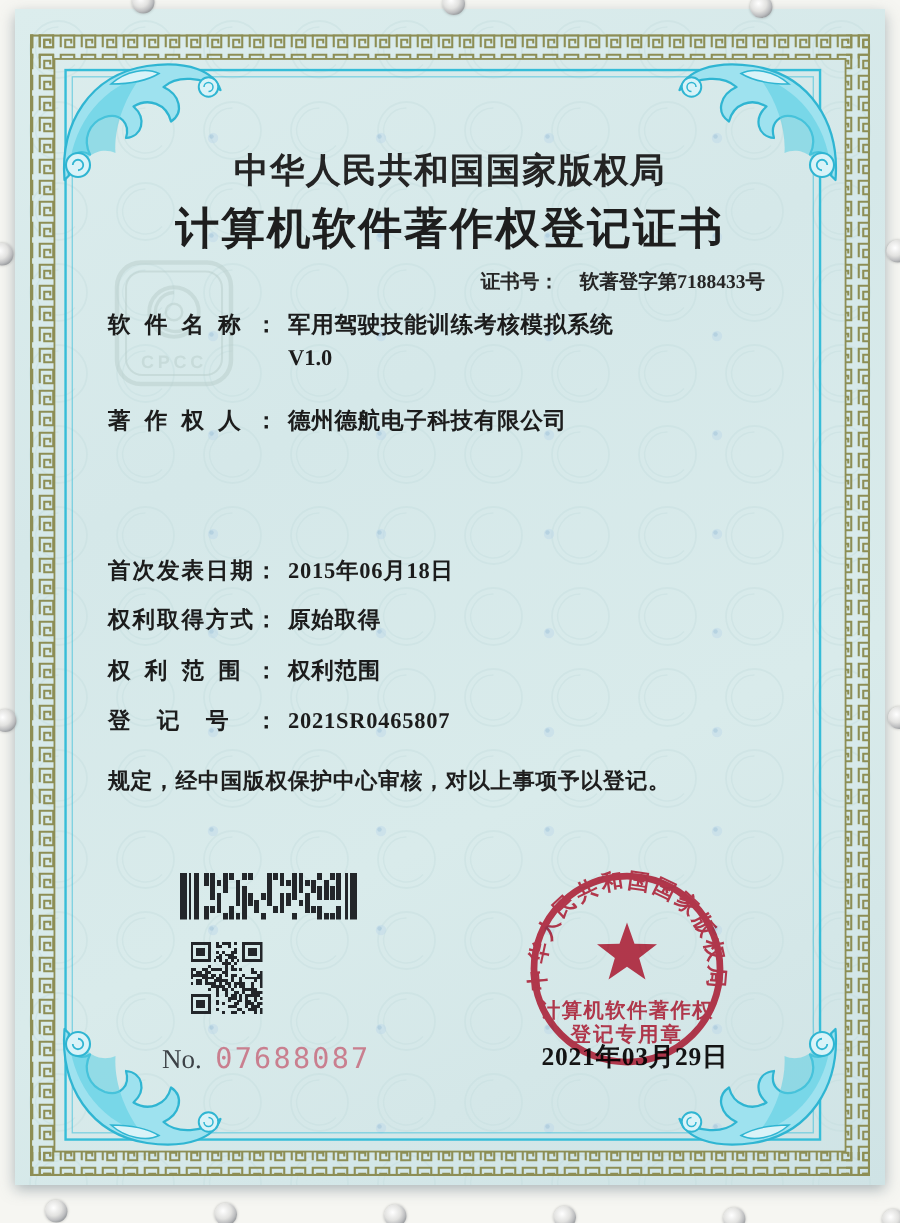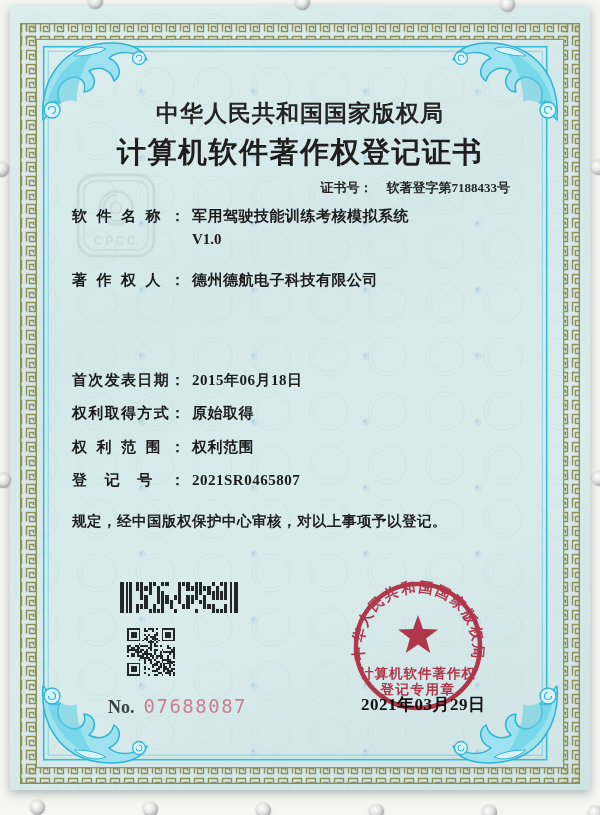--- a/index.html
+++ b/index.html
@@ -19,21 +19,21 @@
   .row{position:absolute;left:62px;font-size:15px;font-weight:bold;color:#1c1c1c;white-space:nowrap;}
   .row .lbl{display:inline-block;width:113px;text-align-last:justify;-moz-text-align-last:justify;}
   .row .val{margin-left:7px;letter-spacing:.5px;}
   .v2{position:absolute;left:182px;font-size:15px;font-weight:bold;color:#1c1c1c;text-align:center;}
   .statement{position:absolute;left:62px;top:498px;width:478px;font-size:14.5px;
     font-weight:bold;color:#1e1e1e;line-height:34px;letter-spacing:.5px;}
   .statement .l1{text-indent:28px;}
   .barcode{position:absolute;left:110px;top:576px;width:118px;height:31px;}
   .qr{position:absolute;left:117px;top:622px;width:48px;height:48px;}
   .serial{position:absolute;left:98px;top:689px;white-space:nowrap;}
-  .serial .no{font-size:18px;font-weight:bold;color:#3c4146;margin-right:9px;}
+  .serial .no{font-size:18px;font-weight:normal;color:#3c4146;margin-right:9px;}
   .serial .num{font-family:"DejaVu Sans Mono","Liberation Mono",monospace;
     font-size:19px;color:#c97f8f;letter-spacing:1.5px;}
   svg.seal{position:absolute;left:335px;top:567px;width:150px;height:150px;
     z-index:3;mix-blend-mode:multiply;opacity:.92;}
   .issue-date{position:absolute;left:351px;top:687px;font-size:17px;font-weight:bold;
     letter-spacing:.5px;color:#141414;z-index:2;}
   .grm{position:absolute;width:15px;height:15px;border-radius:50%;z-index:6;
     background:radial-gradient(circle at 38% 35%,#ffffff,#e2e2e0 40%,#bcbdbf 62%,#939699 78%,#dcdcda 92%);
     box-shadow:0 0 2px rgba(0,0,0,.25);}
 </style>

